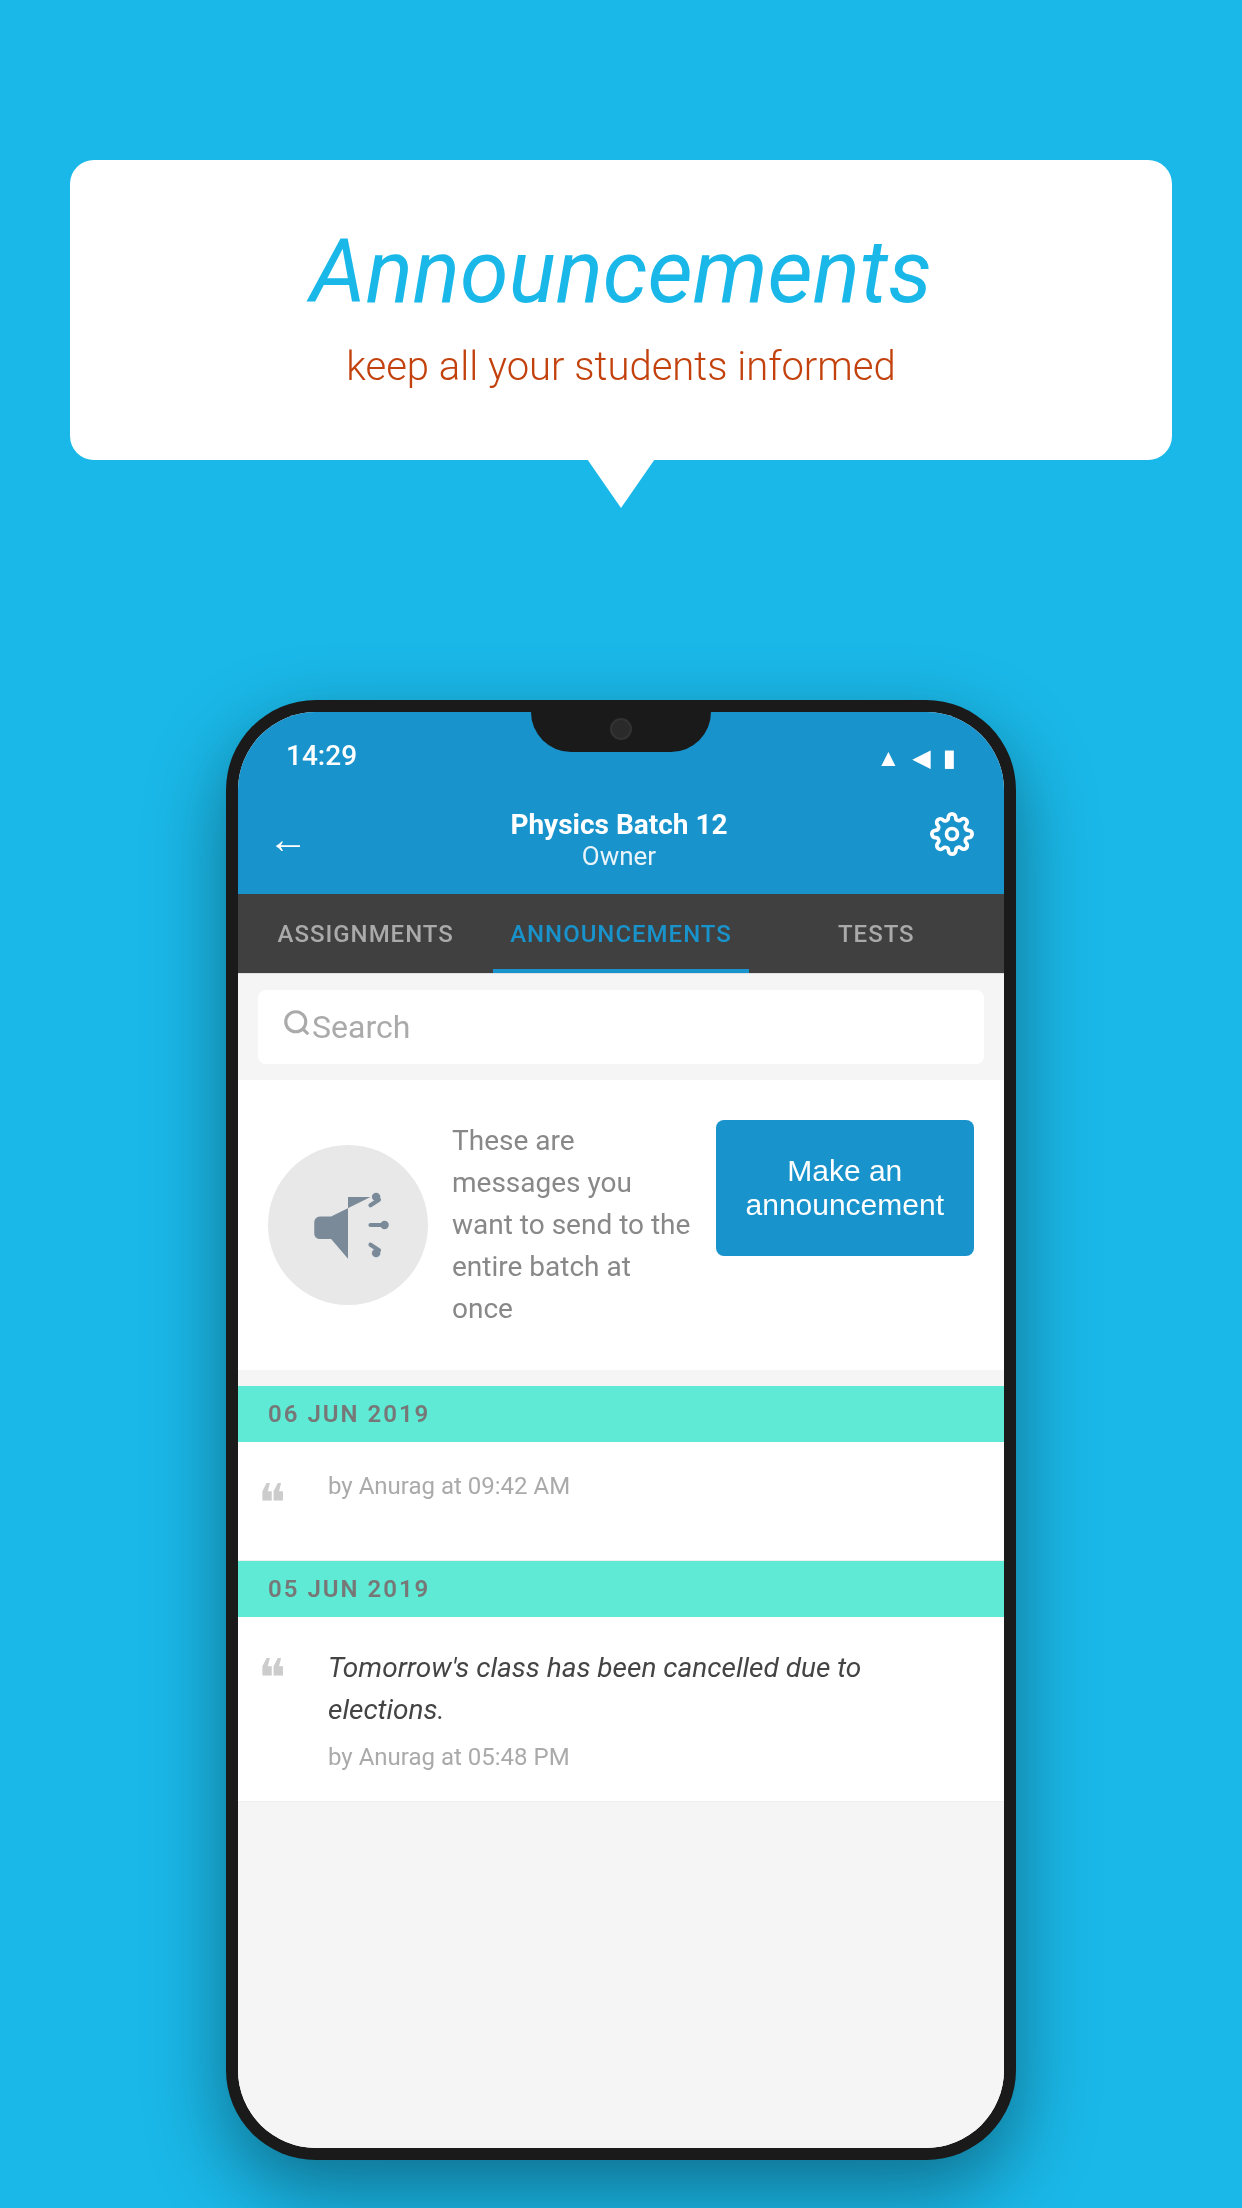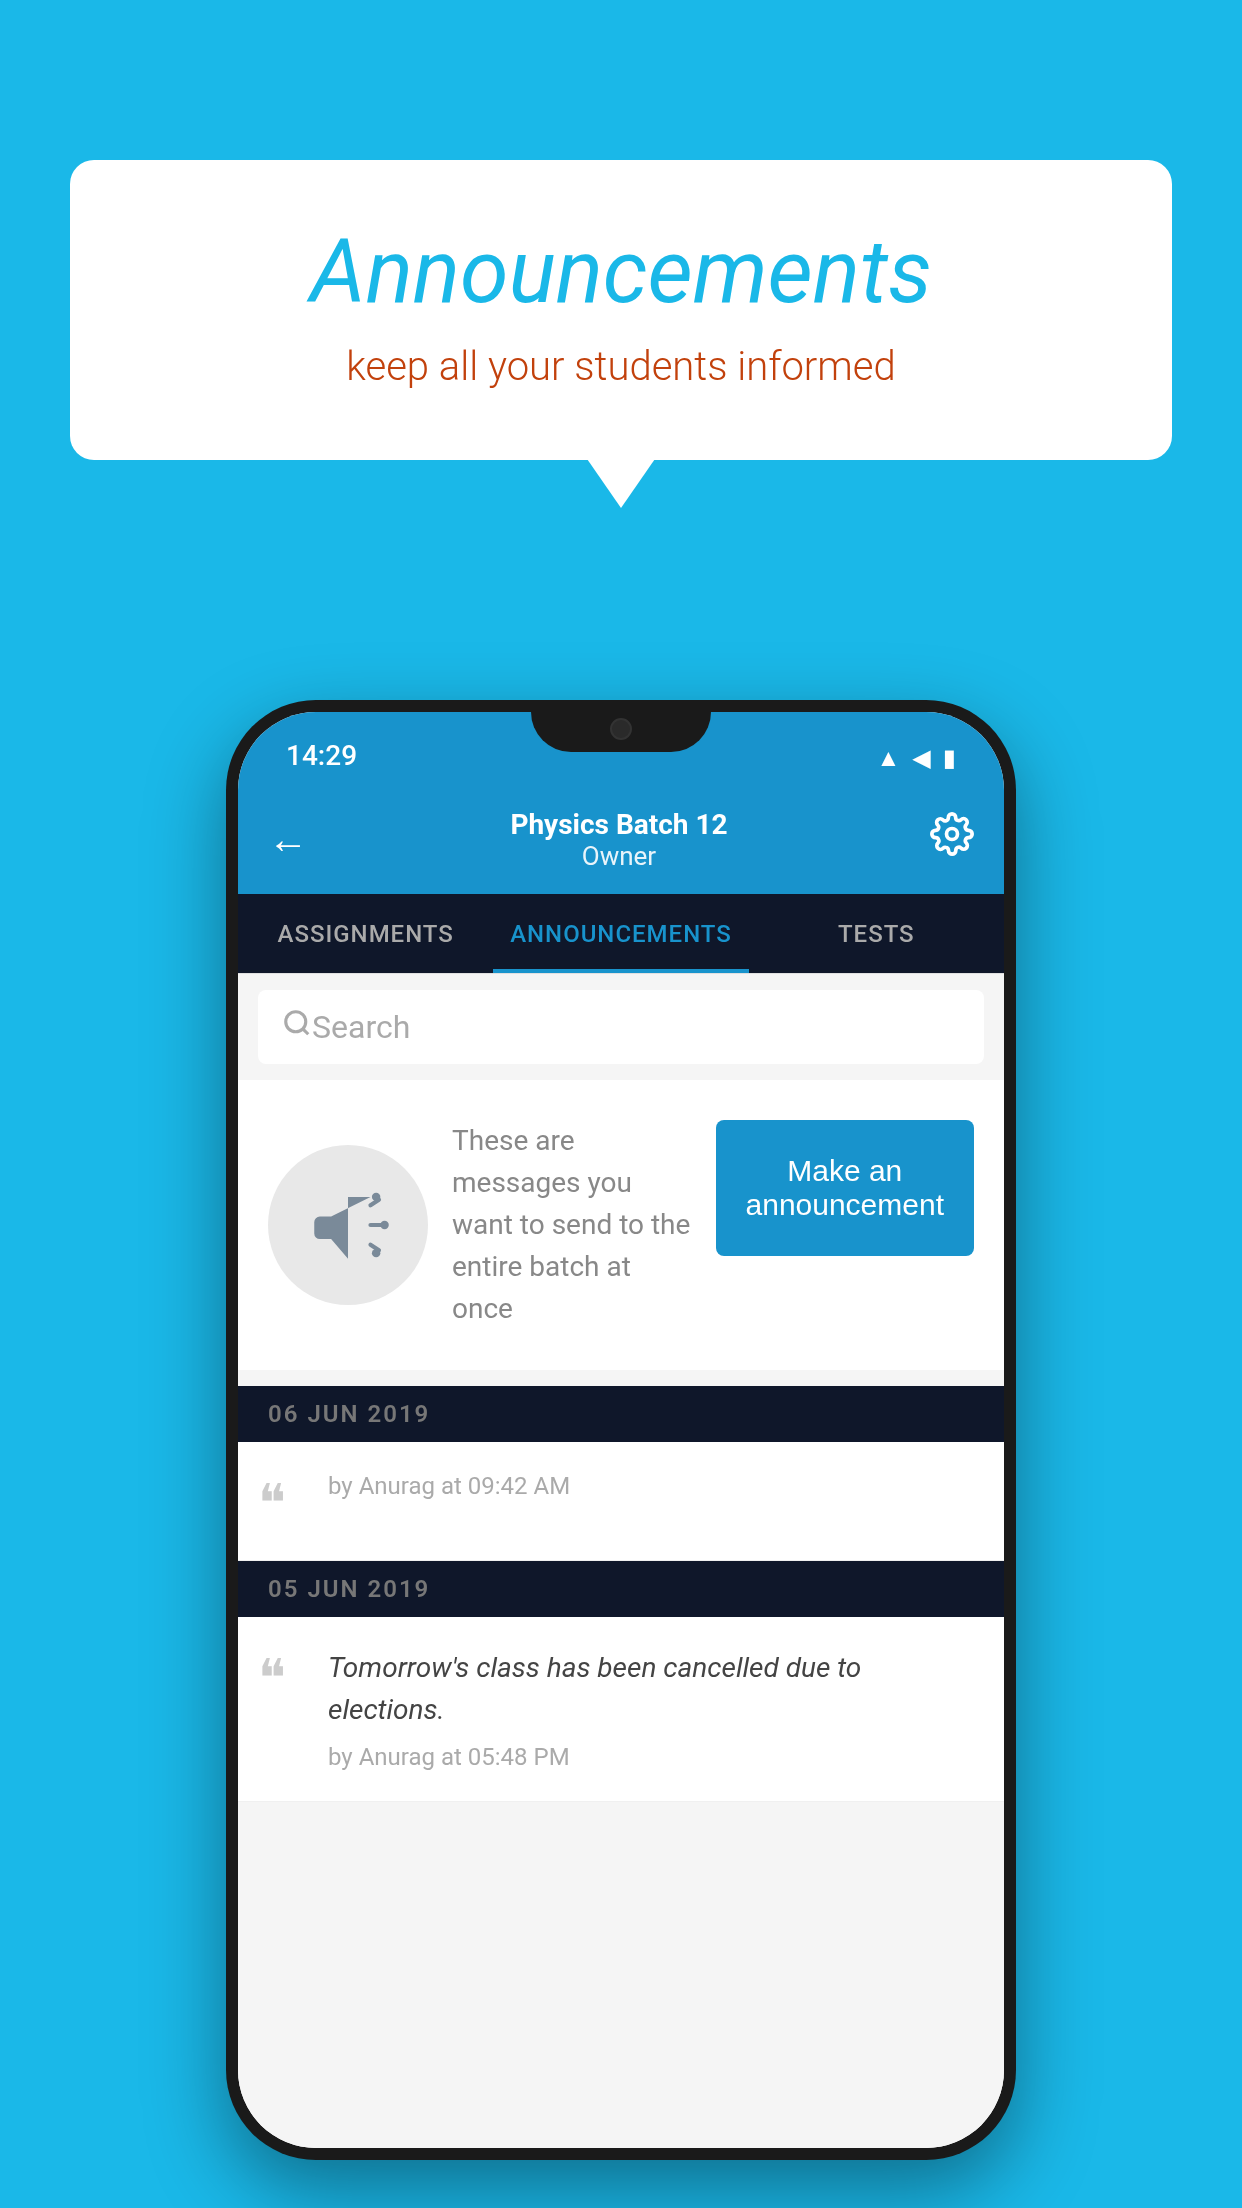--- a/index.html
+++ b/index.html
@@ -218,21 +218,21 @@
       cursor: pointer;
     }
 
     
     .tabs-bar {
       position: absolute;
       top: 182px;
       left: 0;
       right: 0;
       height: 80px;
-      background: #0f172a;
+      background: #404040;
       display: flex;
       align-items: stretch;
       border-bottom: 1px solid #e0e0e0;
       z-index: 10;
     }
 
     .tab-item {
       flex: 1;
       display: flex;
       align-items: center;
@@ -335,21 +335,21 @@
       border-radius: 8px;
       padding: 34px 30px;
       font-size: 30px;
       font-weight: 500;
       cursor: pointer;
       align-self: flex-start;
     }
 
     
     .date-divider {
-      background: #0f172a;
+      background: #5eead4;
       padding: 14px 30px;
       font-size: 24px;
       font-weight: 600;
       color: #777;
       letter-spacing: 2px;
     }
 
     
     .announcement-item {
       background: white;

